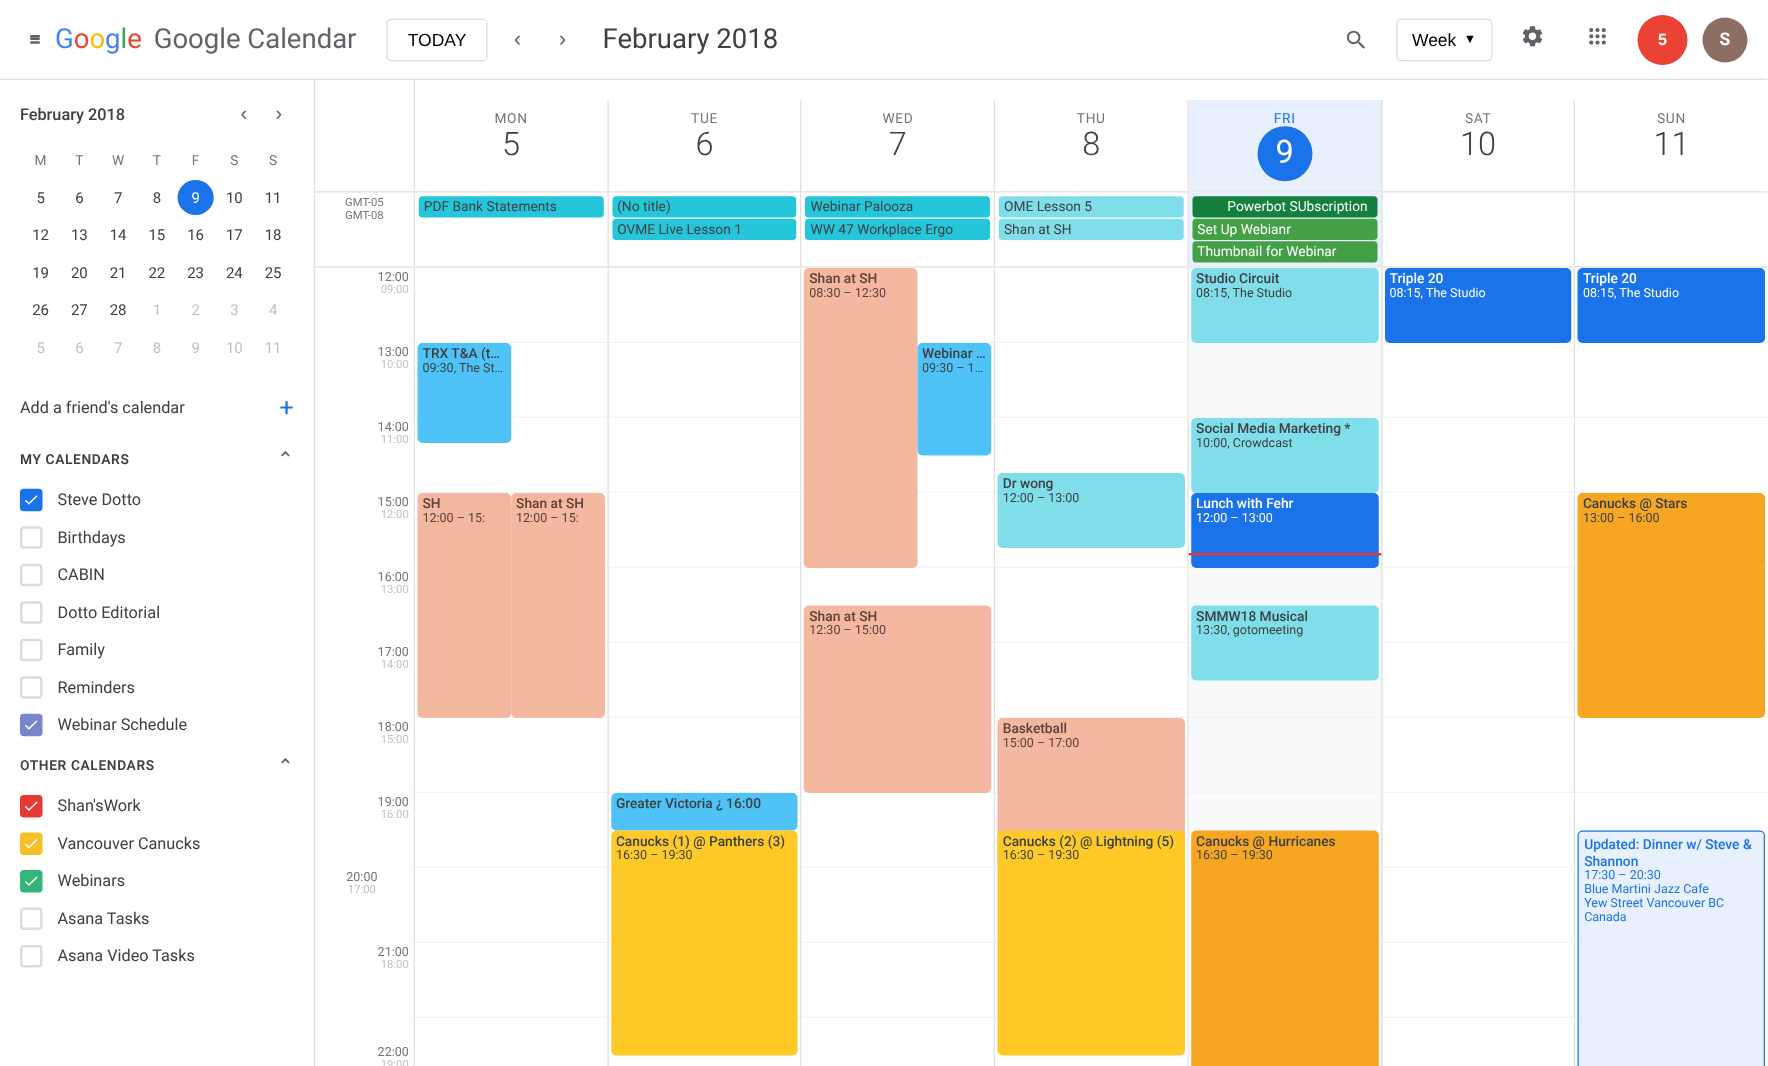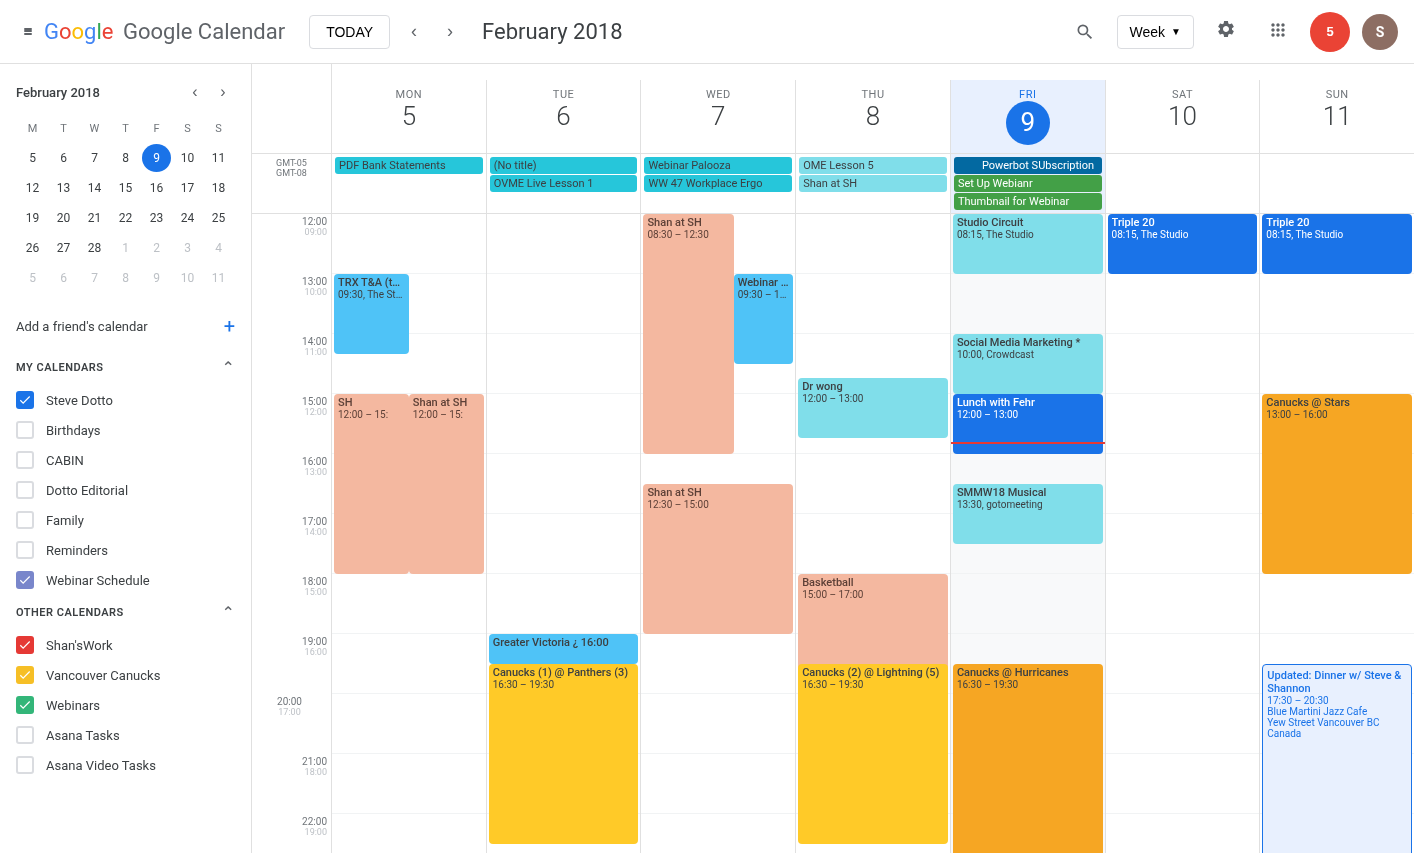--- a/index.html
+++ b/index.html
@@ -345,21 +345,21 @@
         <div class="allday-event" style="background:#26c6da;color:#3c4043;">Webinar Palooza</div>
         <div class="allday-event" style="background:#26c6da;color:#3c4043;">WW 47 Workplace Ergo</div>
       </div>
 
       <div class="allday-cell">
         <div class="allday-event" style="background:#80deea;color:#3c4043;">OME Lesson 5</div>
         <div class="allday-event" style="background:#80deea;color:#3c4043;">Shan at SH</div>
       </div>
 
       <div class="allday-cell" style="background:#e8f0fe;">
-        <div class="allday-event" style="background:#0369a1;color:white;padding-left:28px;">Powerbot SUbscription</div>
+        <div class="allday-event" style="background:#15803d;color:white;padding-left:28px;">Powerbot SUbscription</div>
         <div class="allday-event" style="background:#43a047;color:white;">Set Up Webianr</div>
         <div class="allday-event" style="background:#43a047;color:white;">Thumbnail for Webinar</div>
       </div>
 
       <div class="allday-cell"></div>
 
       <div class="allday-cell"></div>
     </div>
 
     <div class="time-grid-scroll" id="time-grid-scroll">
@@ -400,21 +400,21 @@
             </div>
             <div style="height: 60px; display: flex; flex-direction: column; align-items: center; padding-right: 4px; padding-top: 2px; border-right: 1px solid rgb(224, 224, 224);">
               <span style="font-size: 10px; color: rgb(112, 117, 122);">20:00</span>
               <span style="font-size: 9px; color: rgb(189, 193, 198);">17:00</span>
             </div>
             <div style="height: 60px; display: flex; flex-direction: column; align-items: flex-end; padding-right: 4px; padding-top: 2px; border-right: 1px solid rgb(224, 224, 224);">
               <span style="font-size: 10px; color: rgb(112, 117, 122);">21:00</span>
               <span style="font-size: 9px; color: rgb(189, 193, 198);">18:00</span>
             </div>
             <div style="height: 60px; display: flex; flex-direction: column; align-items: flex-end; padding-right: 4px; padding-top: 2px; border-right: 1px solid rgb(224, 224, 224);">
-              <span style="font-size: 10px; color: rgb(112, 117, 122);">22:00</span>
+              <span style="font-size: 10px; color: rgb(112, 117, 122); margin-top: 20px;">22:00</span>
               <span style="font-size: 9px; color: rgb(189, 193, 198);">19:00</span>
             </div>
           </div>
 
         <div class="day-columns">
 
           <div class="day-col" style="position:relative;">
             <div id="hours-mon">
                 <div class="hour-line"></div>
                 <div class="hour-line"></div>

